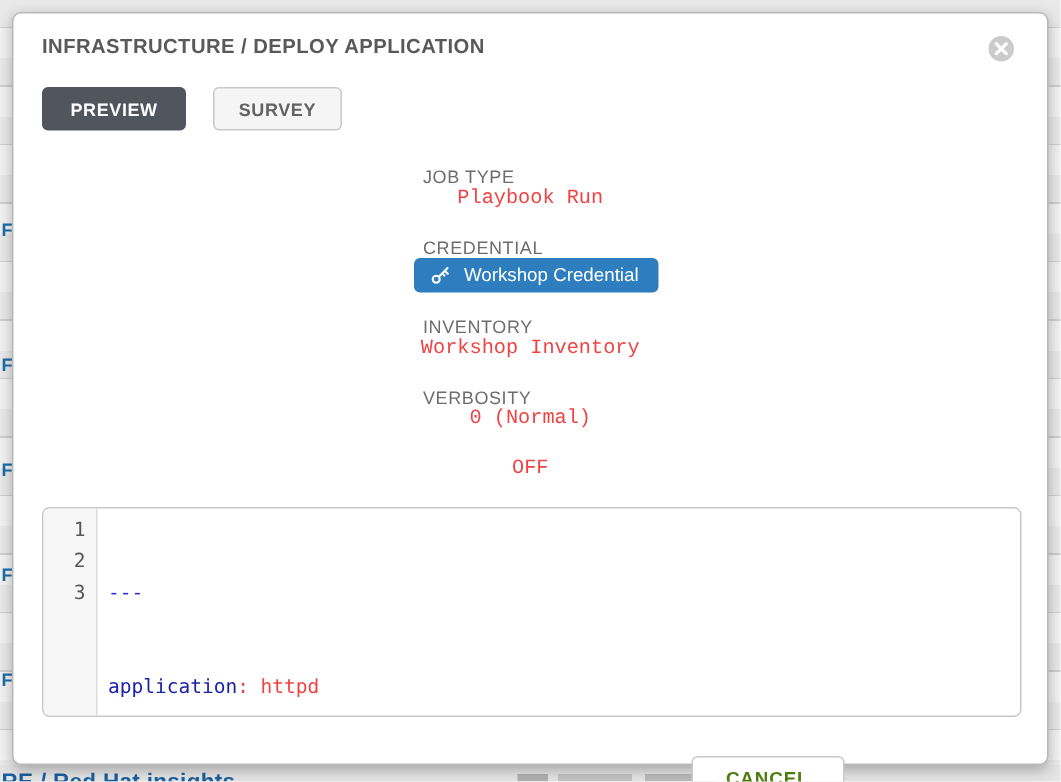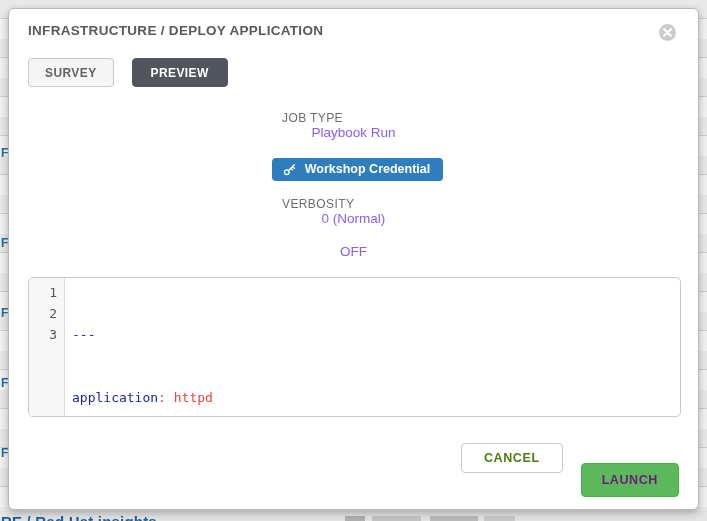--- a/index.html
+++ b/index.html
@@ -70,27 +70,26 @@
     background: #50555e; border: 1px solid #50555e; color: #ffffff; padding: 0 18px;
   }
 
   .fields { margin-top: 24px; }
   .field-row { display: flex; align-items: center; margin-bottom: 18px; flex-direction: column; }
   .field-row.badge-row { margin-bottom: 16px; }
   .field-label {
     width: 143px; flex: none;
     font-size: 12px; color: #6d6d6d; letter-spacing: 0.4px;
   }
-  .field-value { font-size: 13.5px; color: #8b5cf6; }
+  .field-value { font-size: 13.5px; color: #ef4444; font-family: Liberation Mono, monospace; }
   .cred-badge {
     display: inline-flex; align-items: center; gap: 9px;
     background: #2d7dbf; color: #ffffff; border-radius: 4px;
     padding: 4px 13px 5px 11px; font-size: 12.5px; cursor: pointer;
     margin-left: 8px;
-    font-weight: bold;
   }
   .cred-badge svg { display: block; }
 
   .ev-label { font-size: 12px; color: #6d6d6d; letter-spacing: 0.4px; margin-bottom: 7px; }
   .editor {
     width: 653px; height: 140px; border: 1px solid #c8c8c8; border-radius: 5px;
     display: flex; overflow: hidden; background: #ffffff;
     font-family: "DejaVu Sans Mono", "Liberation Mono", monospace;
     font-size: 13px; line-height: 21px; cursor: text;
   }
@@ -132,43 +131,48 @@
   <div class="modal-header">
     <div class="modal-title">INFRASTRUCTURE / DEPLOY APPLICATION</div>
     <div class="close-btn">
       <svg width="9" height="9" viewBox="0 0 9 9">
         <path d="M1.2 1.2 L7.8 7.8 M7.8 1.2 L1.2 7.8" stroke="#ffffff" stroke-width="2.2" stroke-linecap="round"></path>
       </svg>
     </div>
   </div>
 
   <div class="tabs">
+    <button class="tab tab-preview">PREVIEW</button>
     <button class="tab tab-survey">SURVEY</button>
-    <button class="tab tab-preview">PREVIEW</button>
   </div>
 
   <div class="fields">
 
     <div class="field-row">
       <span class="field-label">JOB TYPE</span>
       <span class="field-value">Playbook Run</span>
     </div>
 
     <div class="field-row badge-row">
+      <span class="field-label">CREDENTIAL</span>
       <span class="cred-badge">
         <span>
           <svg width="13" height="13" viewBox="0 0 14 14">
             <circle cx="4.1" cy="9.9" r="2.5" fill="none" stroke="#ffffff" stroke-width="1.5"></circle>
             <path d="M6 8 L12.2 1.8 M10.2 3.8 L12.4 6 M8.4 5.6 L10 7.2" stroke="#ffffff" stroke-width="1.5" stroke-linecap="round"></path>
           </svg>
         </span>
         <span>Workshop Credential</span>
       </span>
     </div>
 
+    <div class="field-row">
+      <span class="field-label">INVENTORY</span>
+      <span class="field-value">Workshop Inventory</span>
+    </div>
 
     <div class="field-row">
       <span class="field-label">VERBOSITY</span>
       <span class="field-value">0 (Normal)</span>
     </div>
 
     <div class="field-row">
       <span class="field-value">OFF</span>
     </div>
 

